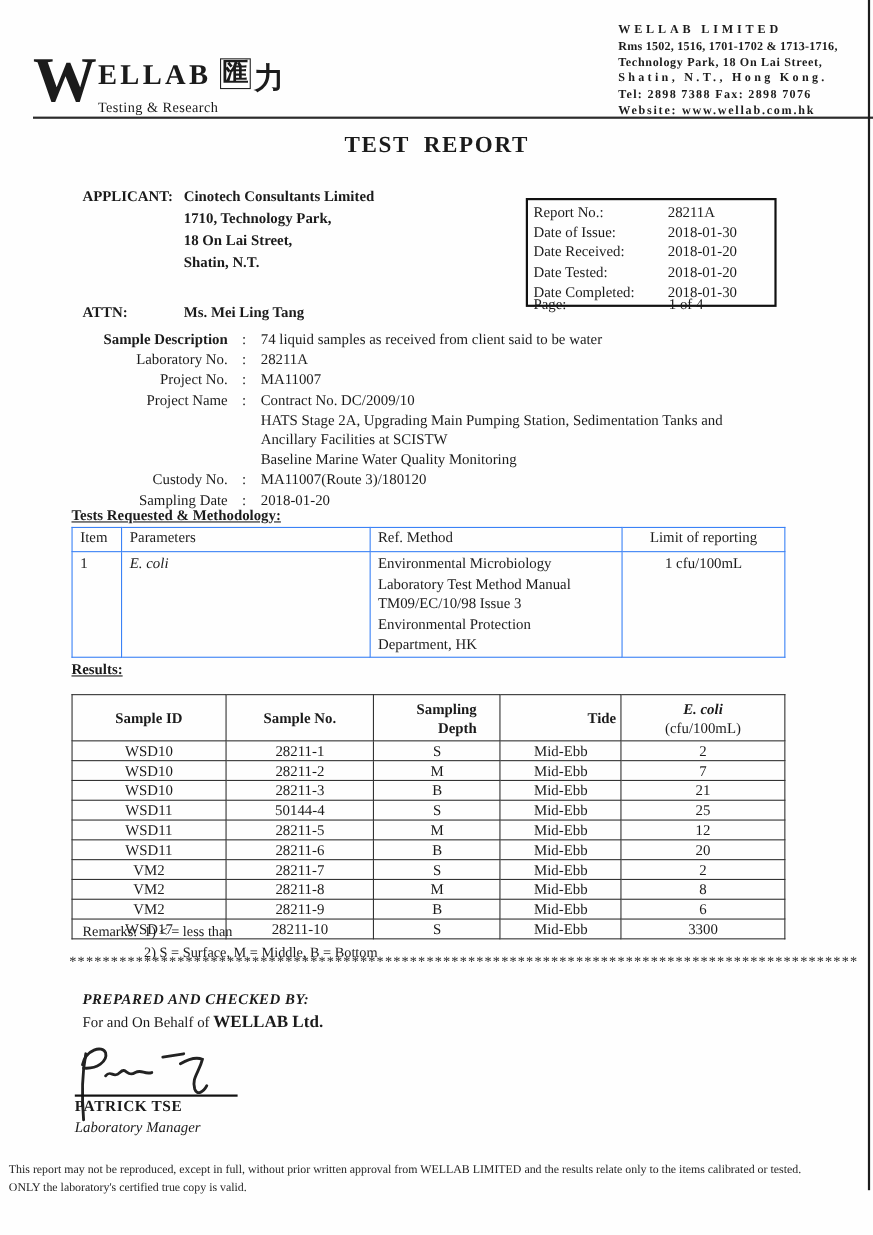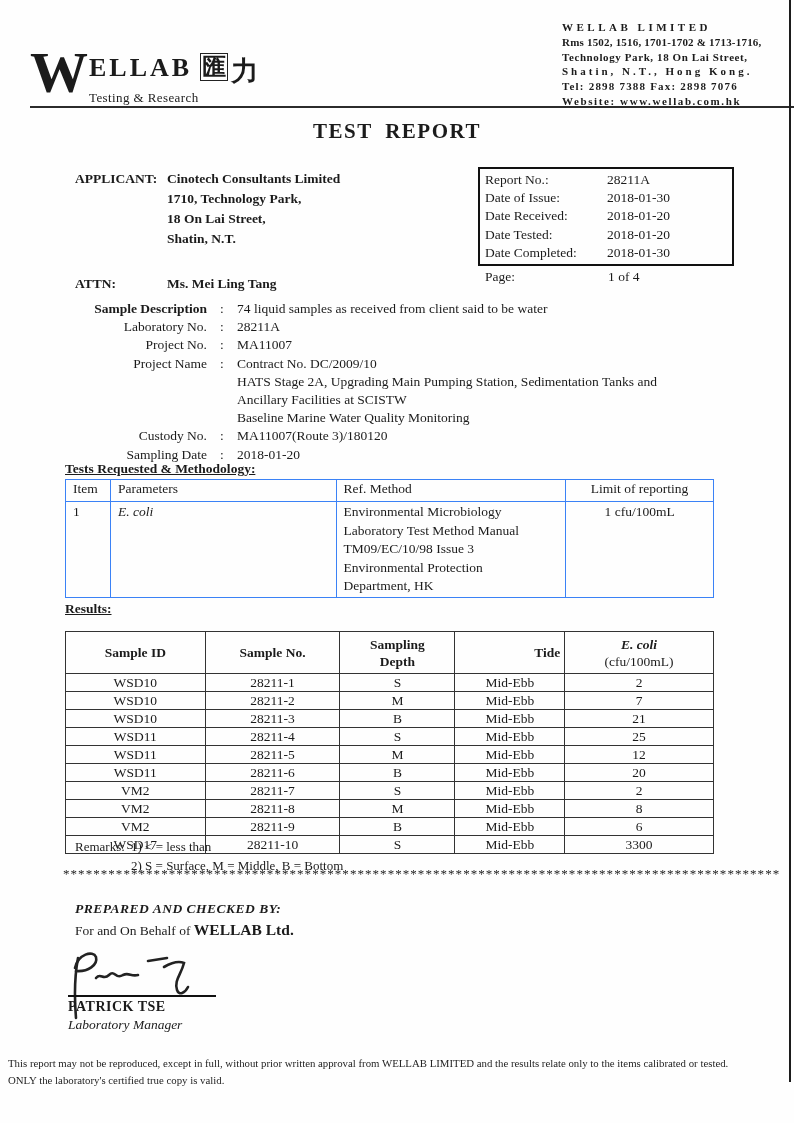--- a/index.html
+++ b/index.html
@@ -27,21 +27,21 @@
   .ls-f { letter-spacing:1.6px; }
   .header-rule { position:absolute; left:30px; top:106px; width:764px; height:2px; background:#2b2b2b; }
   
   .title { position:absolute; left:0; top:119px; width:794px; text-align:center;
            font-size:21px; font-weight:bold; letter-spacing:1.5px; word-spacing:6px; }
   
   .applicant { position:absolute; left:75px; top:169px; display:flex; font-size:13.5px; font-weight:bold; line-height:20px; }
   .applicant-label { width:92px; }
   .attn { position:absolute; left:75px; top:276px; display:flex; font-size:13.5px; font-weight:bold; }
   .attn-label { width:92px; }
-  .report-box { position:absolute; left:478px; top:167px; width:256px; border:2.5px solid #111; padding:2px 5px; font-size:13.5px; line-height:18.2px;font-family:Liberation Serif, serif; }
+  .report-box { position:absolute; left:478px; top:180px; width:228px; border:2.5px solid #111; padding:2px 5px; font-size:13.5px; line-height:18.2px;font-family:Liberation Serif, serif; }
   .rb-row { display:flex; }
   .rb-label { width:122px; }
   .page-row { position:absolute; left:485px; top:269px; display:flex; font-size:13.5px; }
   .page-row .rb-label { width:123px; }
   
   .sample-info { position:absolute; left:65px; top:300px; font-size:13.5px; line-height:18.2px; }
   .si-row { display:flex; align-items:flex-start; }
   .si-label { width:142px; text-align:right; }
   .si-label.b { font-weight:bold; }
   .si-colon { width:30px; text-align:center; }
@@ -59,21 +59,21 @@
   .tests-table .col-limit { width:148px; text-align:center; }
   .tests-table td.col-limit { text-align:center; }
   .tests-table td { line-height:18.6px; }
   .italic { font-style:italic; }
   .results-table { position:absolute; left:65px; top:619px; width:649px; text-align:center;margin-top:12px; }
   .results-table th, .results-table td { border:1px solid #333; padding:0 4px; }
   .results-table th { font-weight:bold; height:42px; line-height:17px; }
   .results-table td { height:17.5px; line-height:17px; }
   .rt-col1 { width:140px; } .rt-col2 { width:135px; } .rt-col3 { width:115px; }
   .rt-col4 { width:110px;text-align:right; } .rt-col5 { width:149px; }
-  .th-narrow { width:72px; margin:0 auto; }
+  .th-narrow { width:72px; margin:0 auto;text-align:right; }
   .ecoli-unit { font-weight:normal; font-style:normal; }
   
   .remarks { position:absolute; left:75px; top:838px; display:flex; font-size:13px; line-height:18.5px; }
   .remarks-label { width:56px; }
   .remarks-lines { }
   .asterisk-line { position:absolute; left:63px; top:866px; width:731px; font-size:13px; letter-spacing:1.05px; white-space:nowrap; overflow:hidden; }
   
   .prepared-title { position:absolute; left:75px; top:901px; font-size:13.5px; font-weight:bold; font-style:italic; letter-spacing:0.5px; }
   .on-behalf { position:absolute; left:75px; top:921px; font-size:13.5px; }
   .on-behalf b { font-size:15.5px; }
@@ -250,21 +250,21 @@
     </tr>
     <tr>
       <td>WSD10</td>
       <td>28211-3</td>
       <td>B</td>
       <td>Mid-Ebb</td>
       <td>21</td>
     </tr>
     <tr>
       <td>WSD11</td>
-      <td>28211-4</td>
+      <td>50144-4</td>
       <td>S</td>
       <td>Mid-Ebb</td>
       <td>25</td>
     </tr>
     <tr>
       <td>WSD11</td>
       <td>28211-5</td>
       <td>M</td>
       <td>Mid-Ebb</td>
       <td>12</td>

